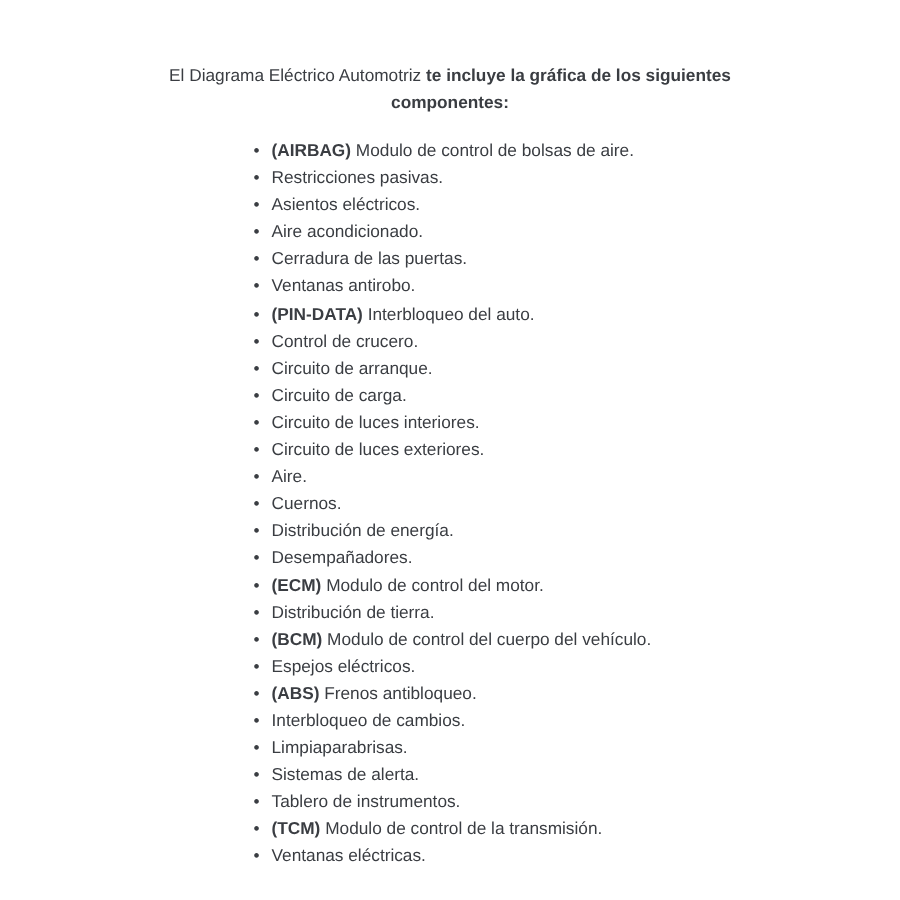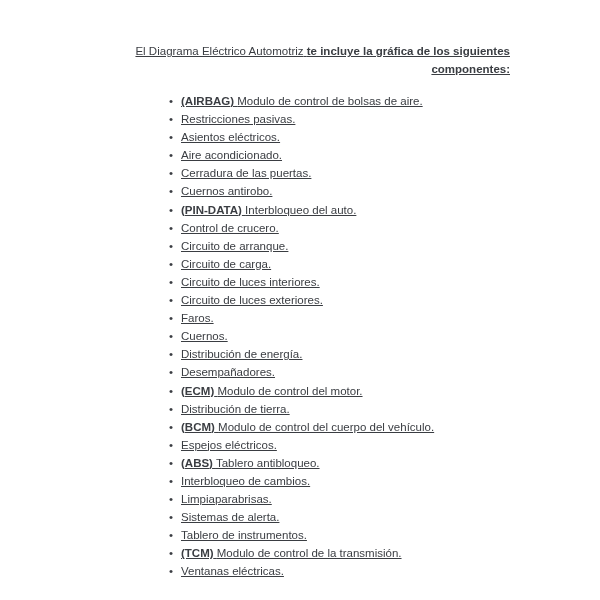--- a/index.html
+++ b/index.html
@@ -17,44 +17,42 @@
     -webkit-font-smoothing: antialiased;
   }
   .page {
     width: 600px;
     height: 600px;
     position: relative;
   }
   .title {
     margin: 42px auto 0 auto;
     width: 420px;
-    text-align: right;
+    text-align: center;
     font-size: 11.5px;
     line-height: 18px;
     color: #3a3d42;
-    text-decoration: underline;
   }
   .title .title-regular {
     font-weight: 400;
   }
   .title .title-bold {
     font-weight: 700;
   }
   ul.components {
     margin: 14px 0 0 181px;
     padding: 0;
     list-style: none;
     font-size: 11.5px;
     color: #3a3d42;
   }
   ul.components li {
     position: relative;
     line-height: 18.1px;
     white-space: nowrap;
-    text-decoration: underline;
   }
   ul.components li::before {
     content: "\2022";
     position: absolute;
     left: -12px;
     top: 0;
     color: #3a3d42;
   }
   ul.components li strong {
     font-weight: 700;
@@ -72,51 +70,51 @@
       <li><strong>(AIRBAG)</strong> <span>Modulo de control de bolsas de aire.</span></li>
 
       <li> <span>Restricciones pasivas.</span></li>
 
       <li> <span>Asientos eléctricos.</span></li>
 
       <li> <span>Aire acondicionado.</span></li>
 
       <li> <span>Cerradura de las puertas.</span></li>
 
-      <li> <span>Cuernos antirobo.</span></li>
+      <li> <span>Ventanas antirobo.</span></li>
 
       <li><strong>(PIN-DATA)</strong> <span>Interbloqueo del auto.</span></li>
 
       <li> <span>Control de crucero.</span></li>
 
       <li> <span>Circuito de arranque.</span></li>
 
       <li> <span>Circuito de carga.</span></li>
 
       <li> <span>Circuito de luces interiores.</span></li>
 
       <li> <span>Circuito de luces exteriores.</span></li>
 
-      <li> <span>Faros.</span></li>
+      <li> <span>Aire.</span></li>
 
       <li> <span>Cuernos.</span></li>
 
       <li> <span>Distribución de energía.</span></li>
 
       <li> <span>Desempañadores.</span></li>
 
       <li><strong>(ECM)</strong> <span>Modulo de control del motor.</span></li>
 
       <li> <span>Distribución de tierra.</span></li>
 
       <li><strong>(BCM)</strong> <span>Modulo de control del cuerpo del vehículo.</span></li>
 
       <li> <span>Espejos eléctricos.</span></li>
 
-      <li><strong>(ABS)</strong> <span>Tablero antibloqueo.</span></li>
+      <li><strong>(ABS)</strong> <span>Frenos antibloqueo.</span></li>
 
       <li> <span>Interbloqueo de cambios.</span></li>
 
       <li> <span>Limpiaparabrisas.</span></li>
 
       <li> <span>Sistemas de alerta.</span></li>
 
 
       <li> <span>Tablero de instrumentos.</span></li>
 

